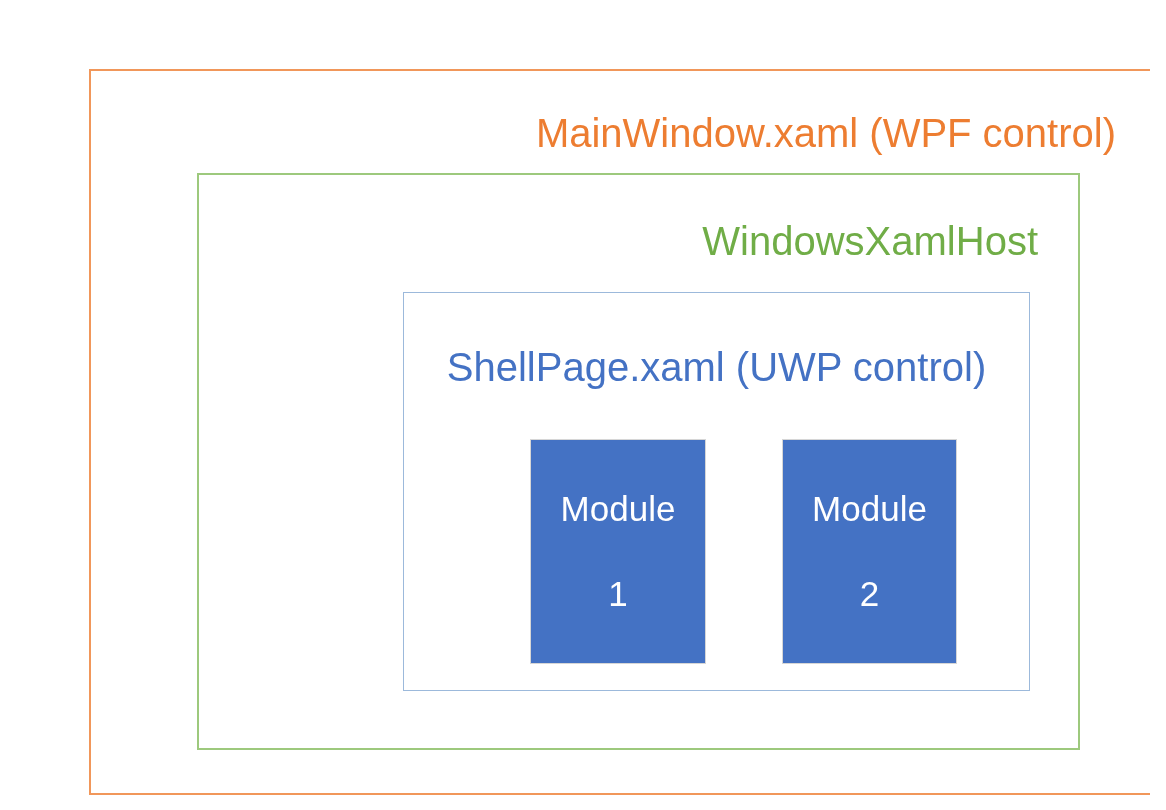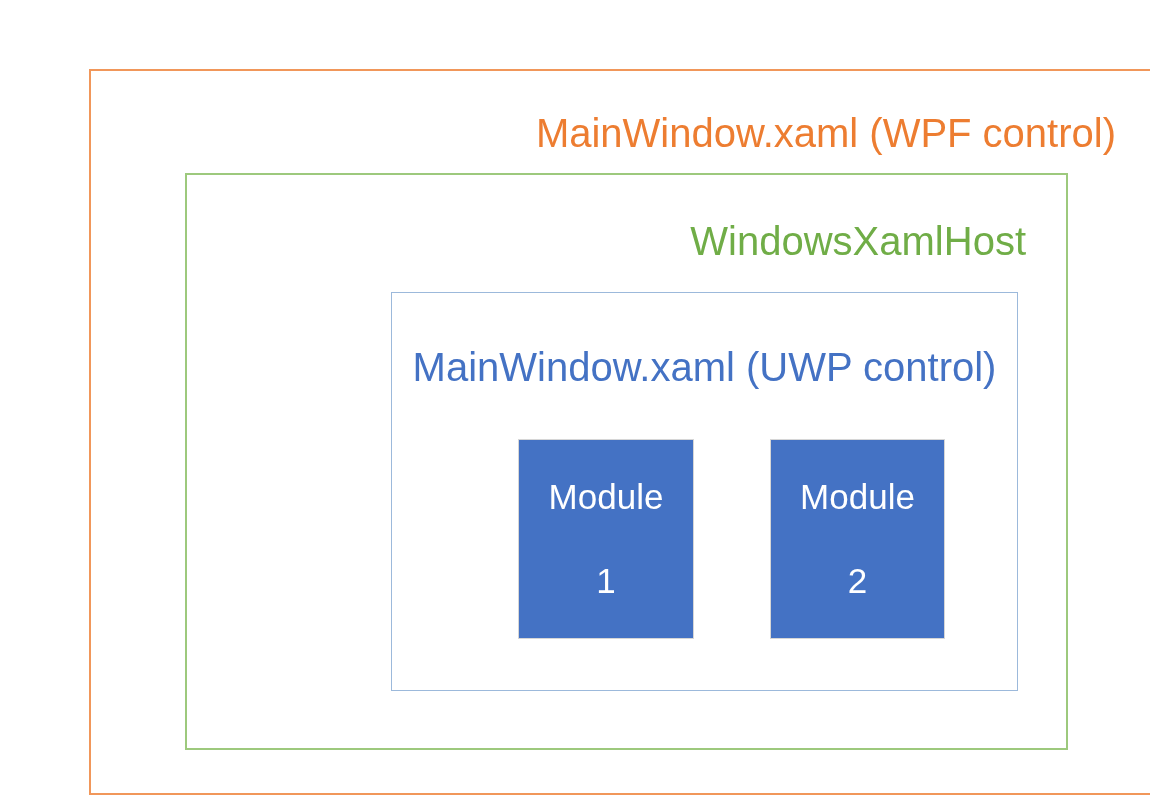--- a/index.html
+++ b/index.html
@@ -36,21 +36,21 @@
   .mainwindow-label {
     position: absolute;
     top: 24px; right: 36px;
     font-size: 40px;
     line-height: 1.1;
     color: var(--main-window-text);
     white-space: nowrap;
   }
 
   .xamlhost-box {
-    left: 94px; top: 102px;
+    left: 106px; top: 102px;
     width: 883px; height: 577px;
     border: 2px solid var(--xaml-host-border);
   }
   .xamlhost-label {
     position: absolute;
     top: 28px; right: 24px;
     font-size: 40px;
     line-height: 1.1;
     color: var(--xaml-host-text);
     white-space: nowrap;
@@ -68,21 +68,21 @@
     text-align: center;
     font-size: 40px;
     line-height: 1.1;
     color: var(--shell-page-text);
     white-space: nowrap;
   }
 
   .module-box {
     position: absolute;
     top: 146px;
-    width: 176px; height: 200px;
+    width: 176px; height: 225px;
     background: var(--module-fill);
     border: 1px solid var(--module-border);
     display: flex;
     align-items: center;
     justify-content: center;
     text-align: center;
   }
   .module-box.m1 { left: 126px; }
   .module-box.m2 { left: 378px; width: 175px; }
   .module-label {
@@ -97,21 +97,21 @@
 
 <div class="canvas">
 
   <div class="box mainwindow-box">
     <div class="mainwindow-label">MainWindow.xaml (WPF control)</div>
 
     <div class="box xamlhost-box">
       <div class="xamlhost-label">WindowsXamlHost</div>
 
       <div class="box shellpage-box">
-        <div class="shellpage-label">MainWindow.xaml (UWP control)</div>
+        <div class="shellpage-label">ShellPage.xaml (UWP control)</div>
 
         <div class="module-box m1">
           <div class="module-label">
             <span>Module</span>
             <span>1</span>
           </div>
         </div>
 
         <div class="module-box m2">
           <div class="module-label">

